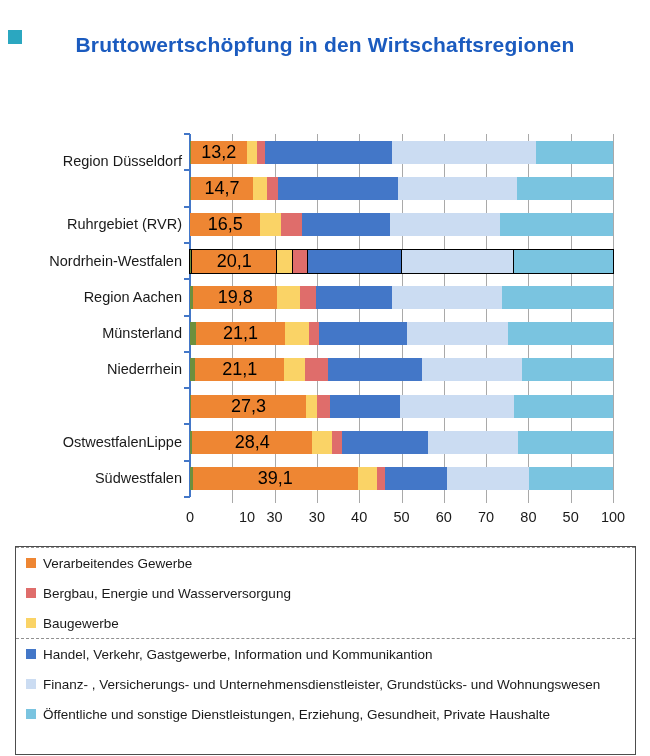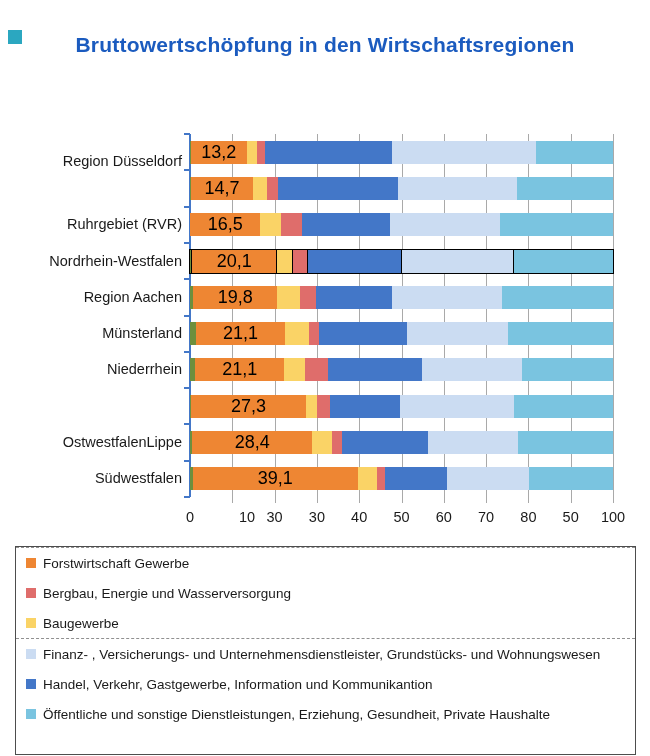--- a/index.html
+++ b/index.html
@@ -202,37 +202,37 @@
         <div class="seg" style="width: 19.3%; background: rgb(203, 220, 242);"></div>
         <div class="seg" style="width: 19.9%; background: rgb(122, 196, 224);"></div>
       </div>
       <div class="bar-value" style="top: 333.35px; left: 85.2345px;">39,1</div>
     </div>
 
   <div class="legend" id="legend" style="padding-top: 0px;">
       <div class="legend-sep"></div>
       <div class="legend-item">
         <div class="legend-swatch" style="background: rgb(238, 134, 51);"></div>
-        <div class="legend-text">Forstwirtschaft Gewerbe</div>
+        <div class="legend-text">Verarbeitendes Gewerbe</div>
       </div>
       <div class="legend-item">
         <div class="legend-swatch" style="background: rgb(223, 109, 107);"></div>
         <div class="legend-text">Bergbau, Energie und Wasserversorgung</div>
       </div>
       <div class="legend-item">
         <div class="legend-swatch" style="background: rgb(250, 211, 102);"></div>
         <div class="legend-text">Baugewerbe</div>
       </div>
       <div class="legend-sep"></div>
       <div class="legend-item">
+        <div class="legend-swatch" style="background: rgb(67, 119, 200);"></div>
+        <div class="legend-text">Handel, Verkehr, Gastgewerbe, Information und Kommunikantion</div>
+      </div>
+      <div class="legend-item">
         <div class="legend-swatch" style="background: rgb(203, 220, 242);"></div>
         <div class="legend-text">Finanz- , Versicherungs- und Unternehmensdienstleister, Grundstücks- und Wohnungswesen</div>
       </div>
       <div class="legend-item">
-        <div class="legend-swatch" style="background: rgb(67, 119, 200);"></div>
-        <div class="legend-text">Handel, Verkehr, Gastgewerbe, Information und Kommunikantion</div>
-      </div>
-      <div class="legend-item">
         <div class="legend-swatch" style="background: rgb(122, 196, 224);"></div>
         <div class="legend-text">Öffentliche und sonstige Dienstleistungen, Erziehung, Gesundheit, Private Haushalte</div>
       </div>
     </div>
 </div>
 
 </body></html>

